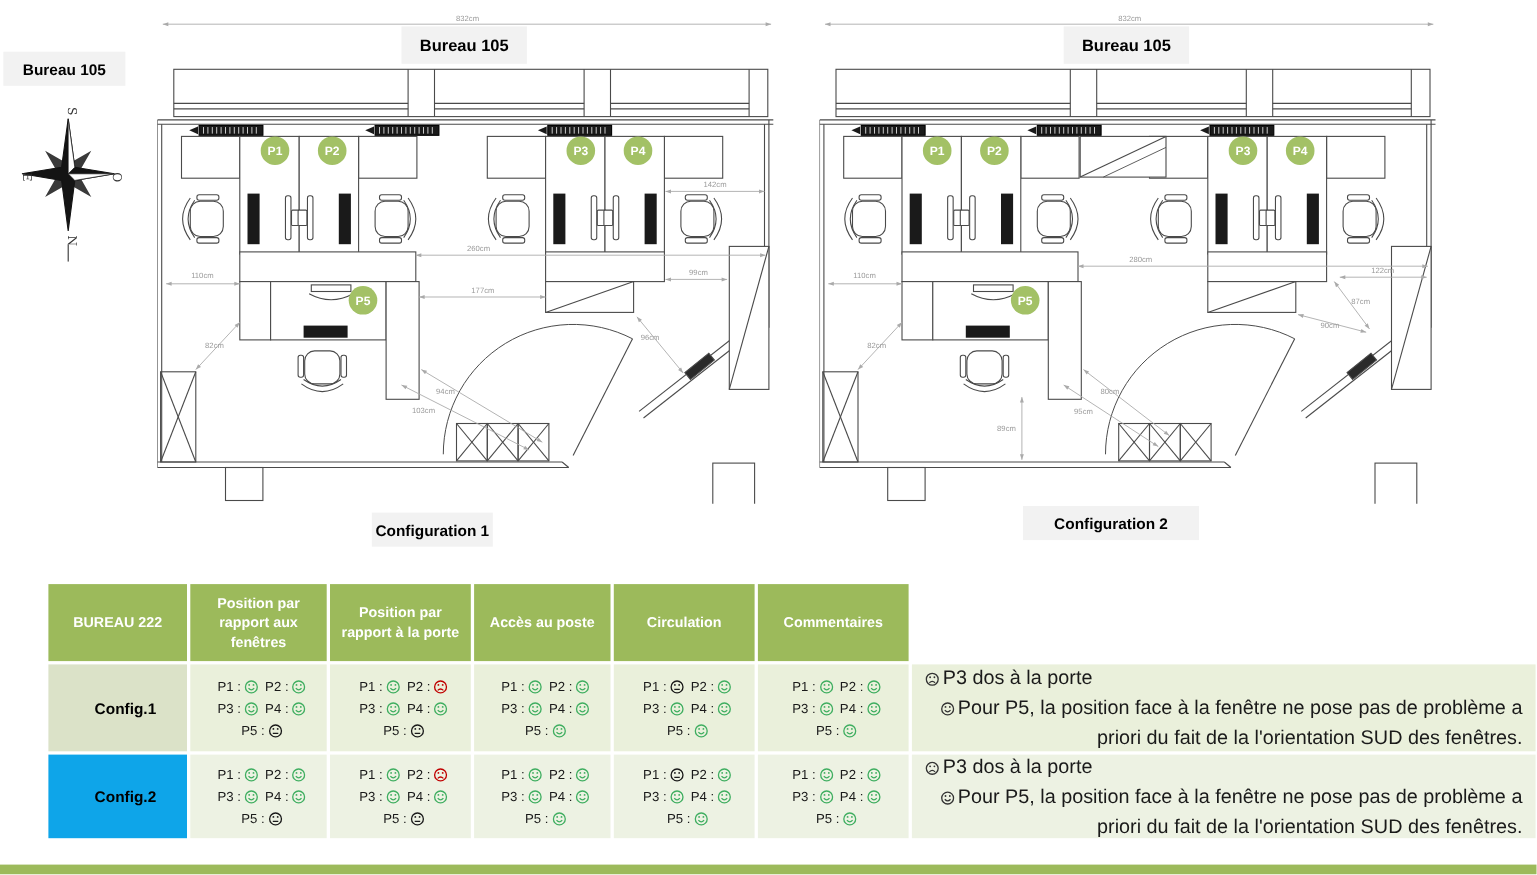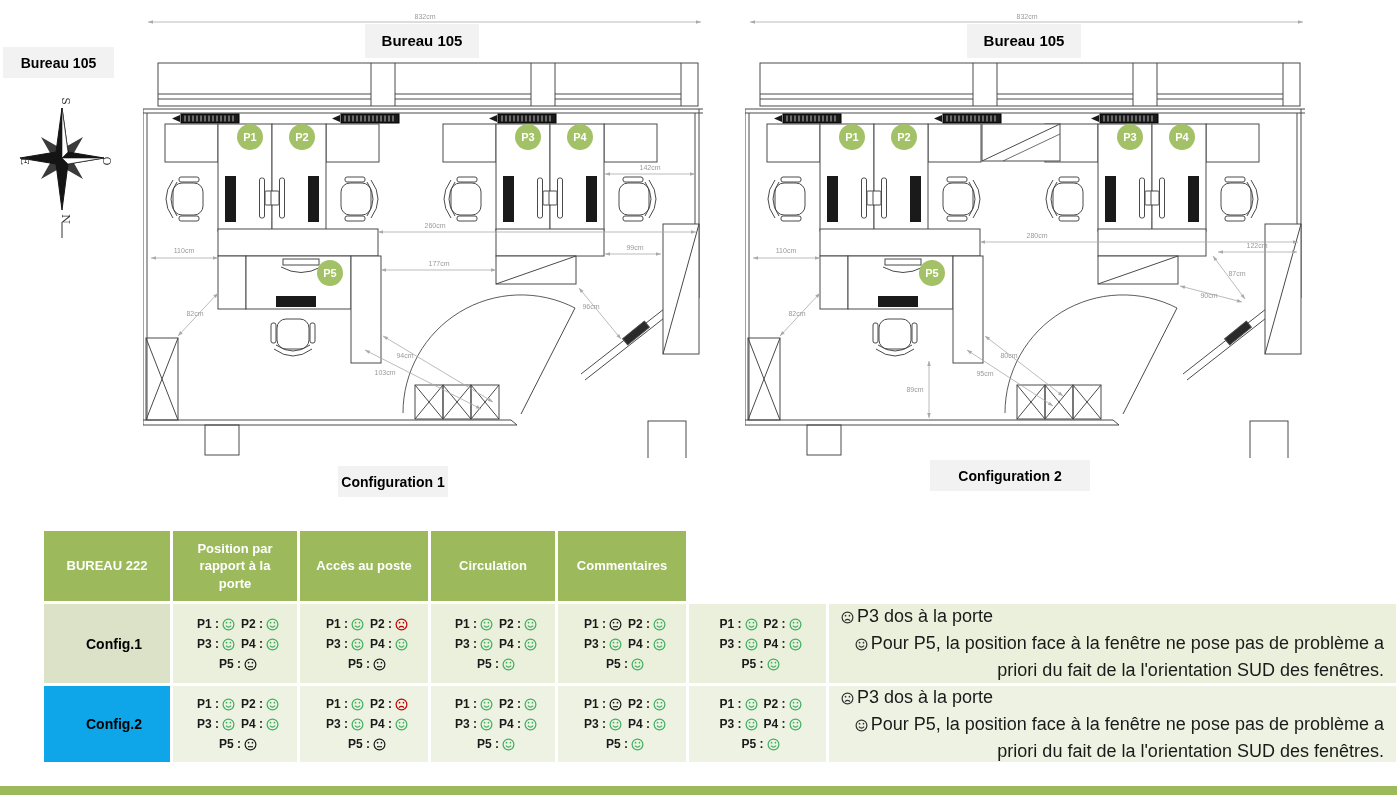--- a/index.html
+++ b/index.html
@@ -17,21 +17,21 @@
     column-gap:3px;margin-bottom:3px}
   .th{background:#9CBA5B;color:#fff;font-weight:bold;font-size:13px;display:flex;align-items:center;
     justify-content:center;text-align:center;height:70px;padding:2px 10px;box-sizing:border-box;line-height:1.35}
   .trow .cell{height:79px}
   .trow.r2 .cell{height:76px}
   .tlabel{background:#DBE2C8;display:flex;align-items:center;justify-content:flex-end;
     padding-right:28px;font-weight:bold;font-size:14px;box-sizing:border-box}
   .r2 .tlabel{background:#0ea5e9}
   .tcell{background:#EAF0DB;display:flex;flex-direction:column;align-items:center;justify-content:center}
   .r2 .tcell{background:#EDF2E3}
-  .rline{display:flex;align-items:center;height:20px;font-size:12px;font-weight:bold;color:#1a1a1a}
+  .rline{display:flex;align-items:center;height:20px;font-size:12px;font-weight:normal;color:#1a1a1a}
   .rline .pname{margin:0 3px 0 6px}
   .rline svg{margin-top:1px}
   .comments{align-items:flex-start;justify-content:center;padding:4px 12px;box-sizing:border-box}
   .ctext{font-size:18px;color:#1a1a1a;line-height:1.5;text-align:right}
   .ctext svg{vertical-align:-2px;margin-right:3px}
   #bottom-strip{position:absolute;left:0;top:786px;width:1397px;height:9px;background:#9CBA5B}
 </style>
 </head>
 <body>
 
@@ -468,20 +468,21 @@
       <rect x="222" y="18" width="114" height="34" fill="#F2F2F2" stroke="none"></rect>
       <text x="279" y="40" font-size="15" fill="#000" text-anchor="middle" font-weight="bold">Bureau 105</text>
     </svg>
 
   <div id="cap1" class="graybox">Configuration 1</div>
   <div id="cap2" class="graybox">Configuration 2</div>
 
   <div class="etable">
     <div class="thead">
       <div class="th">BUREAU 222</div>
+      <div class="th">Position par rapport aux fenêtres</div>
       <div class="th">Position par rapport à la porte</div>
       <div class="th">Accès au poste</div>
       <div class="th">Circulation</div>
       <div class="th">Commentaires</div>
     </div>
     <div class="trow r1">
       <div class="cell tlabel">Config.1</div>
       <div class="cell tcell">
           <div class="rline">
             <span class="pname">P1 :</span>

